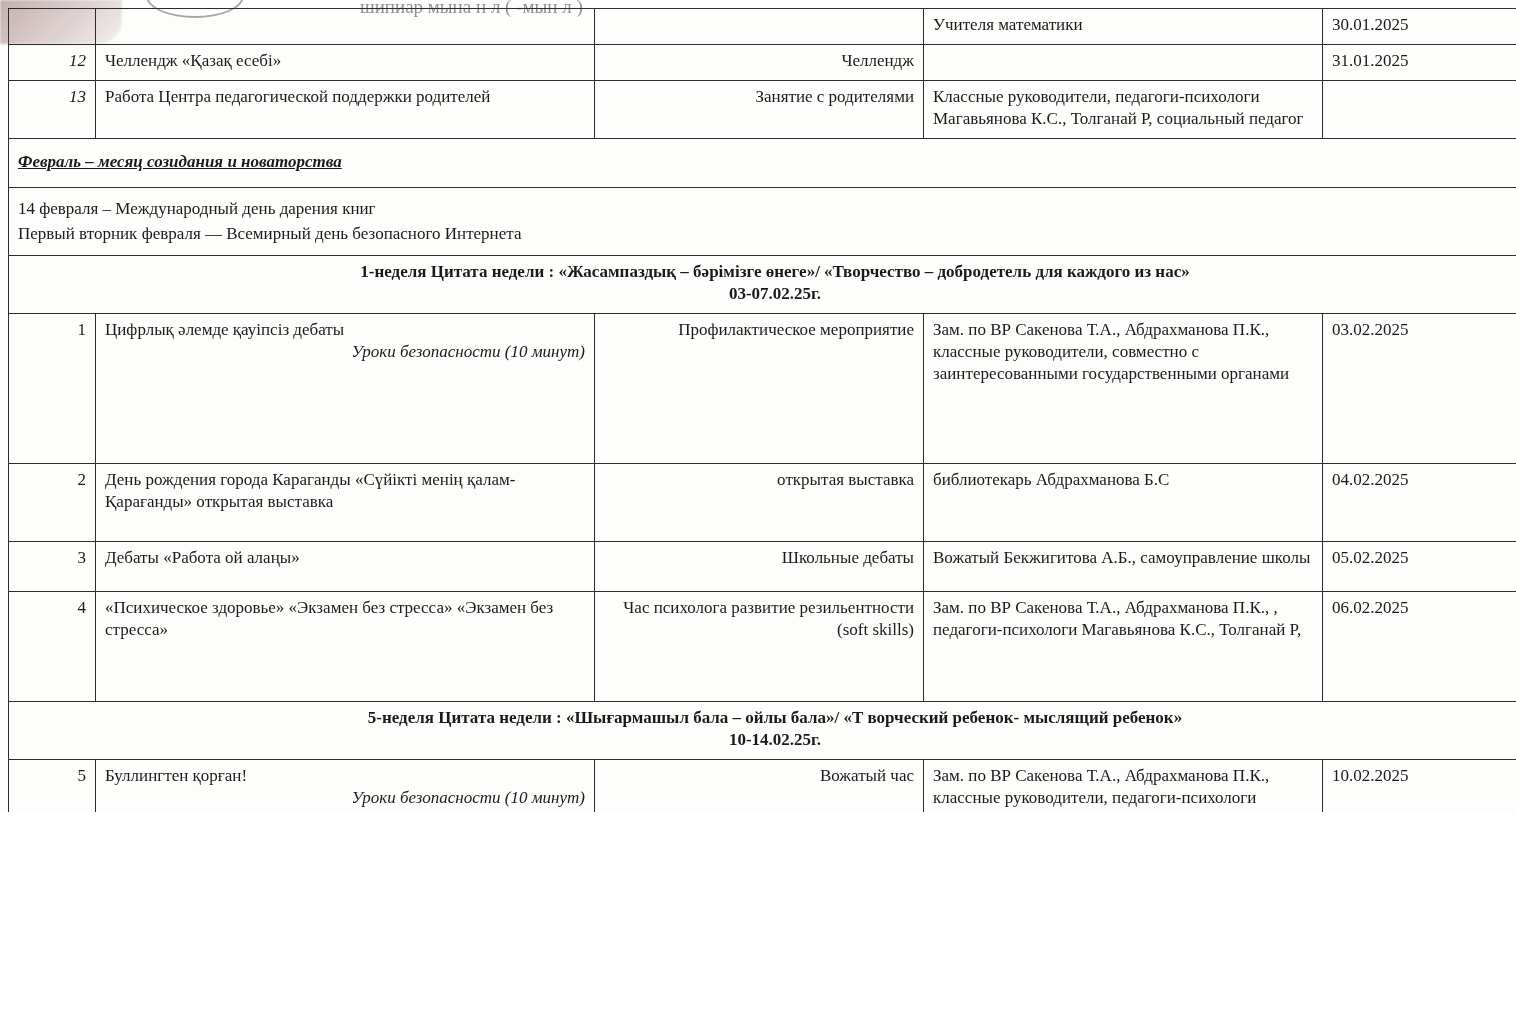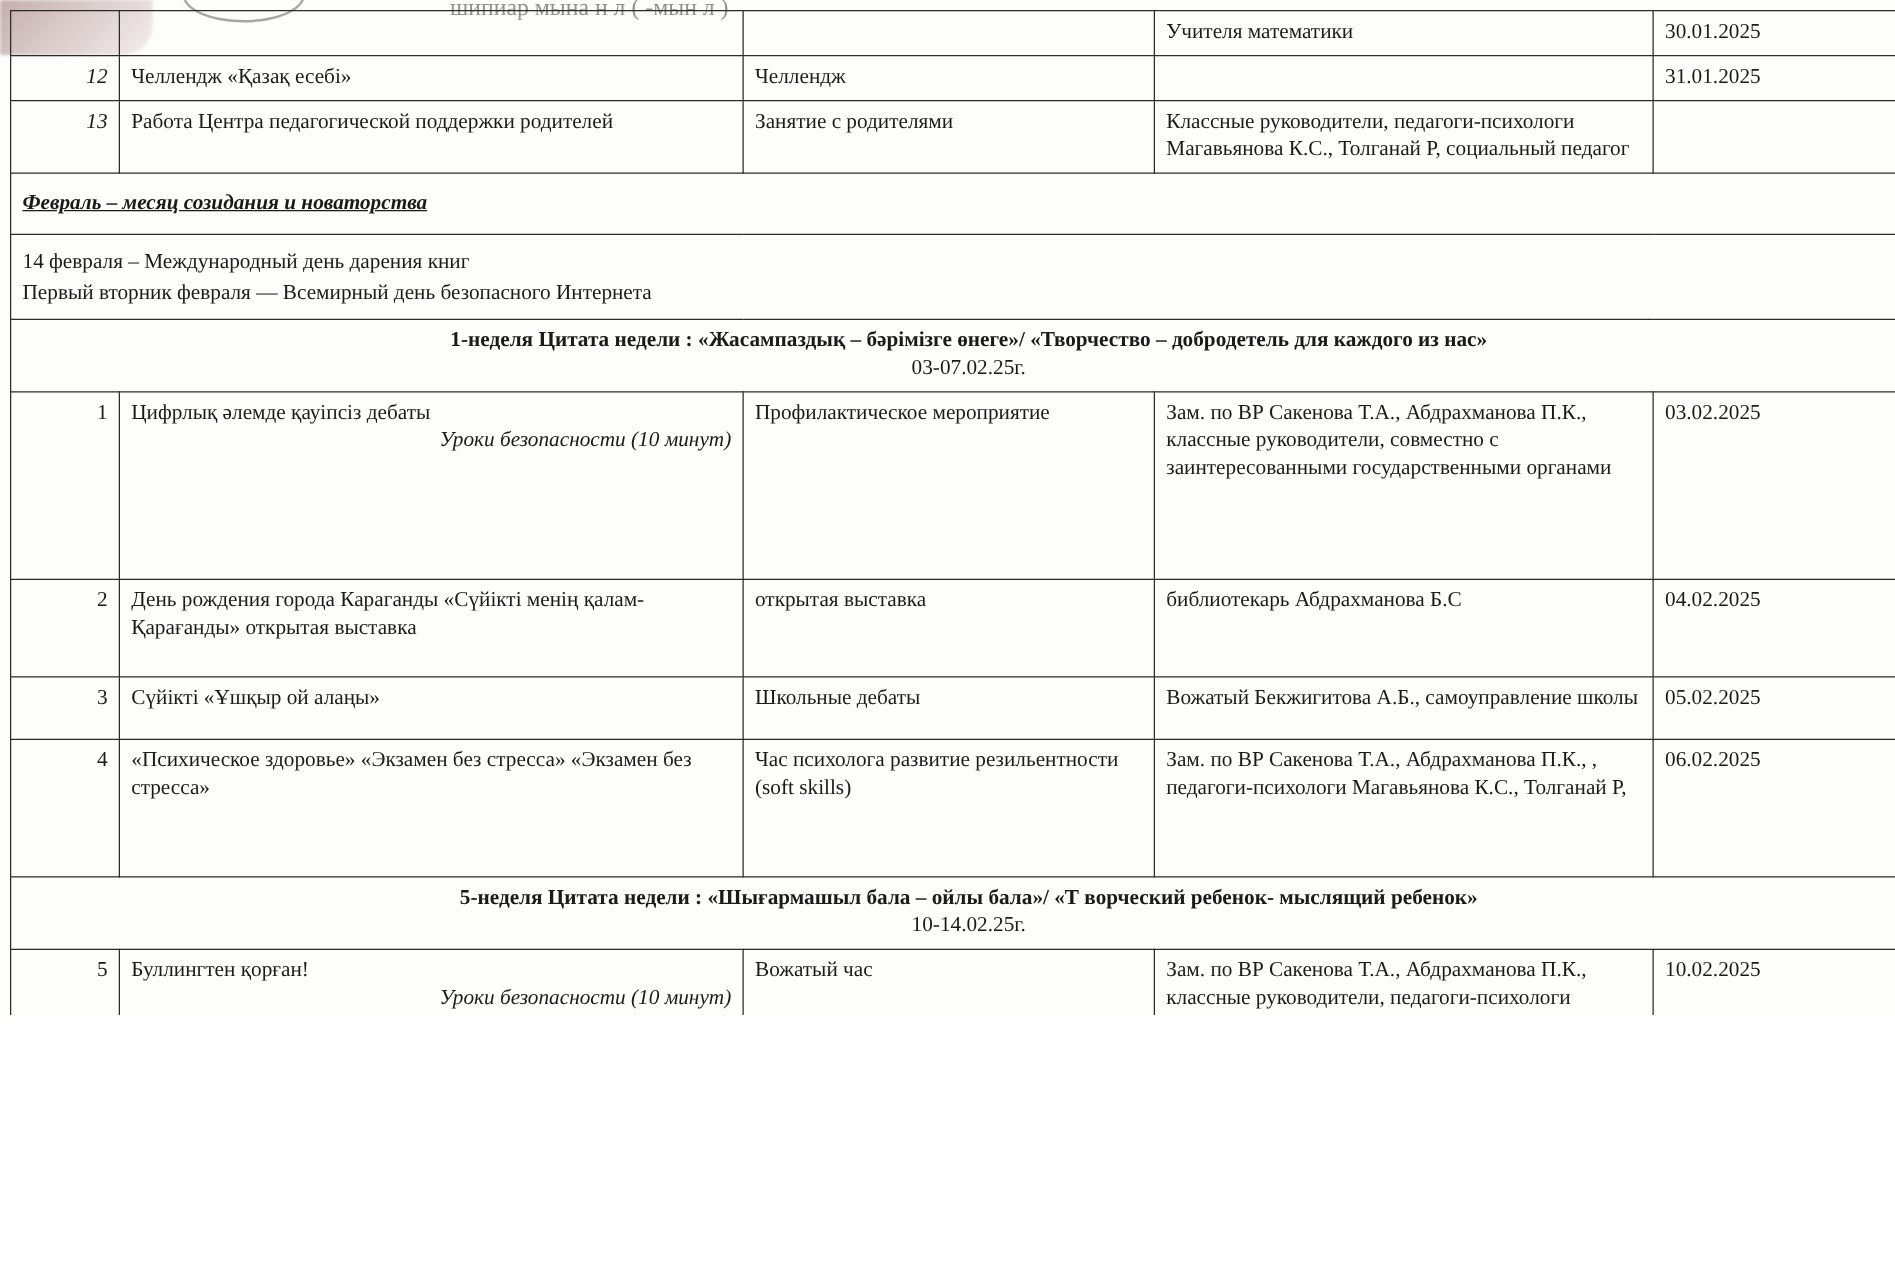--- a/index.html
+++ b/index.html
@@ -58,41 +58,41 @@
   }
   table.doc td {
     border: 1.6px solid #2b2b2b;
     vertical-align: top;
     padding: 5px 9px 8px 9px;
     font-size: 17px;
     line-height: 1.30;
   }
   .c-num   { width: 68px;  text-align: right; font-style: italic; }
   .c-name  { width: 480px; }
-  .c-form  { width: 310px; }
+  .c-form  { width: 310px; text-align: right; }
   .c-resp  { width: 380px; }
   .c-date  { width: 200px; }
   .italic { font-style: italic; text-align: right; }
   .num-upright { font-style: normal; }
   .section-title {
     font-weight: bold;
     font-style: italic;
     text-decoration: underline;
     font-size: 22px;
   }
   .notes-cell p { margin: 0 0 2px 0; }
   .week-head {
     text-align: center;
     font-weight: bold;
     font-size: 22px;
     padding-top: 8px;
     padding-bottom: 8px;
     line-height: 1.25;
   }
-  .week-head .sub { font-weight: normal; }
+  .week-head .sub { font-weight: bold; }
   .tall-1 { height: 150px; }
   .tall-2 { height: 78px; }
   .tall-3 { height: 50px; }
   .tall-4 { height: 110px; }
   .tall-5 { height: 150px; }
   .partial-top td { border-top: none; }
   .bottom-white {
     position: absolute;
     left: 0;
     bottom: 0;
@@ -181,21 +181,21 @@
     <tr class="tall-2">
       <td class="c-num num-upright">2</td>
       <td class="c-name">День рождения города Караганды «Сүйікті менің қалам-Қарағанды» открытая выставка</td>
       <td class="c-form">открытая выставка</td>
       <td class="c-resp">библиотекарь Абдрахманова Б.С</td>
       <td class="c-date">04.02.2025</td>
     </tr>
 
     <tr class="tall-3">
       <td class="c-num num-upright">3</td>
-      <td class="c-name">Сүйікті «Ұшқыр ой алаңы»</td>
+      <td class="c-name">Дебаты «Работа ой алаңы»</td>
       <td class="c-form">Школьные дебаты</td>
       <td class="c-resp">Вожатый Бекжигитова А.Б., самоуправление школы</td>
       <td class="c-date">05.02.2025</td>
     </tr>
 
     <tr class="tall-4">
       <td class="c-num num-upright">4</td>
       <td class="c-name">«Психическое здоровье» «Экзамен без стресса» «Экзамен без стресса»</td>
       <td class="c-form">Час психолога развитие резильентности (soft skills)</td>
       <td class="c-resp">Зам. по ВР Сакенова Т.А., Абдрахманова П.К., , педагоги-психологи Магавьянова К.С., Толганай Р,</td>

